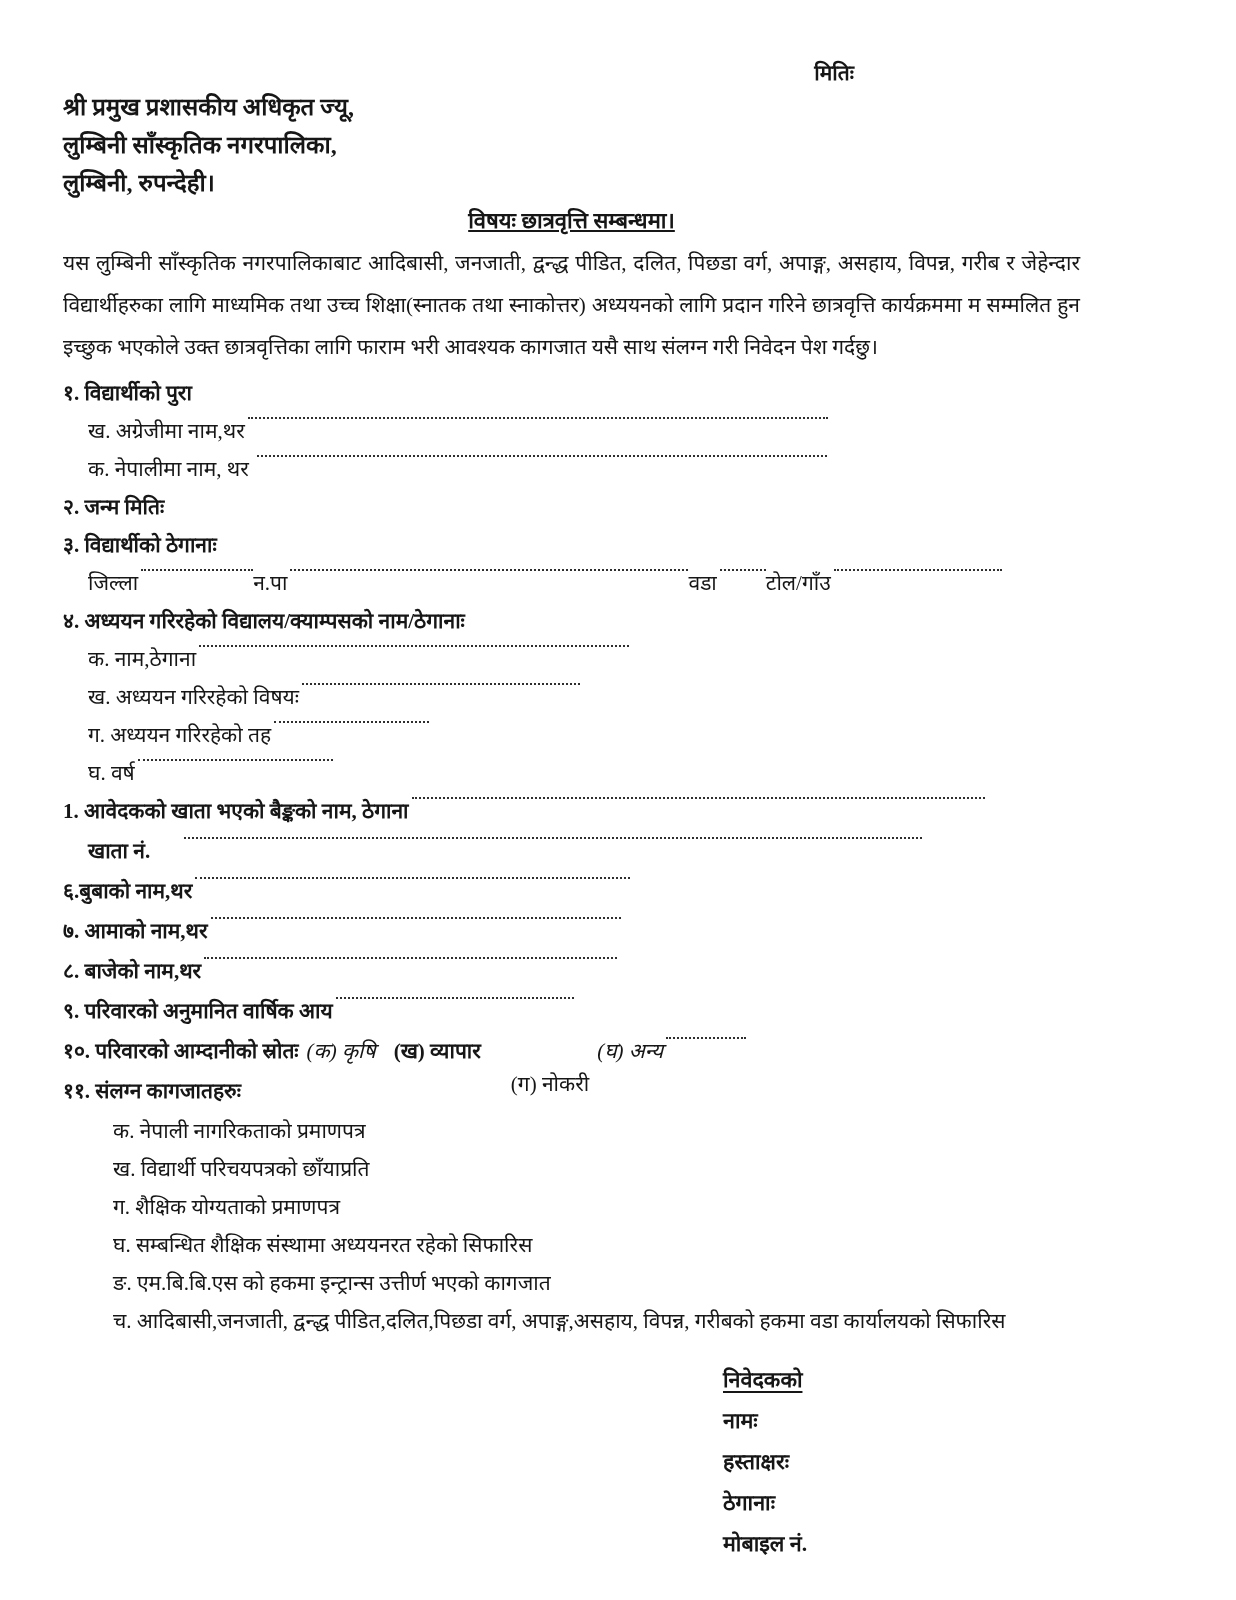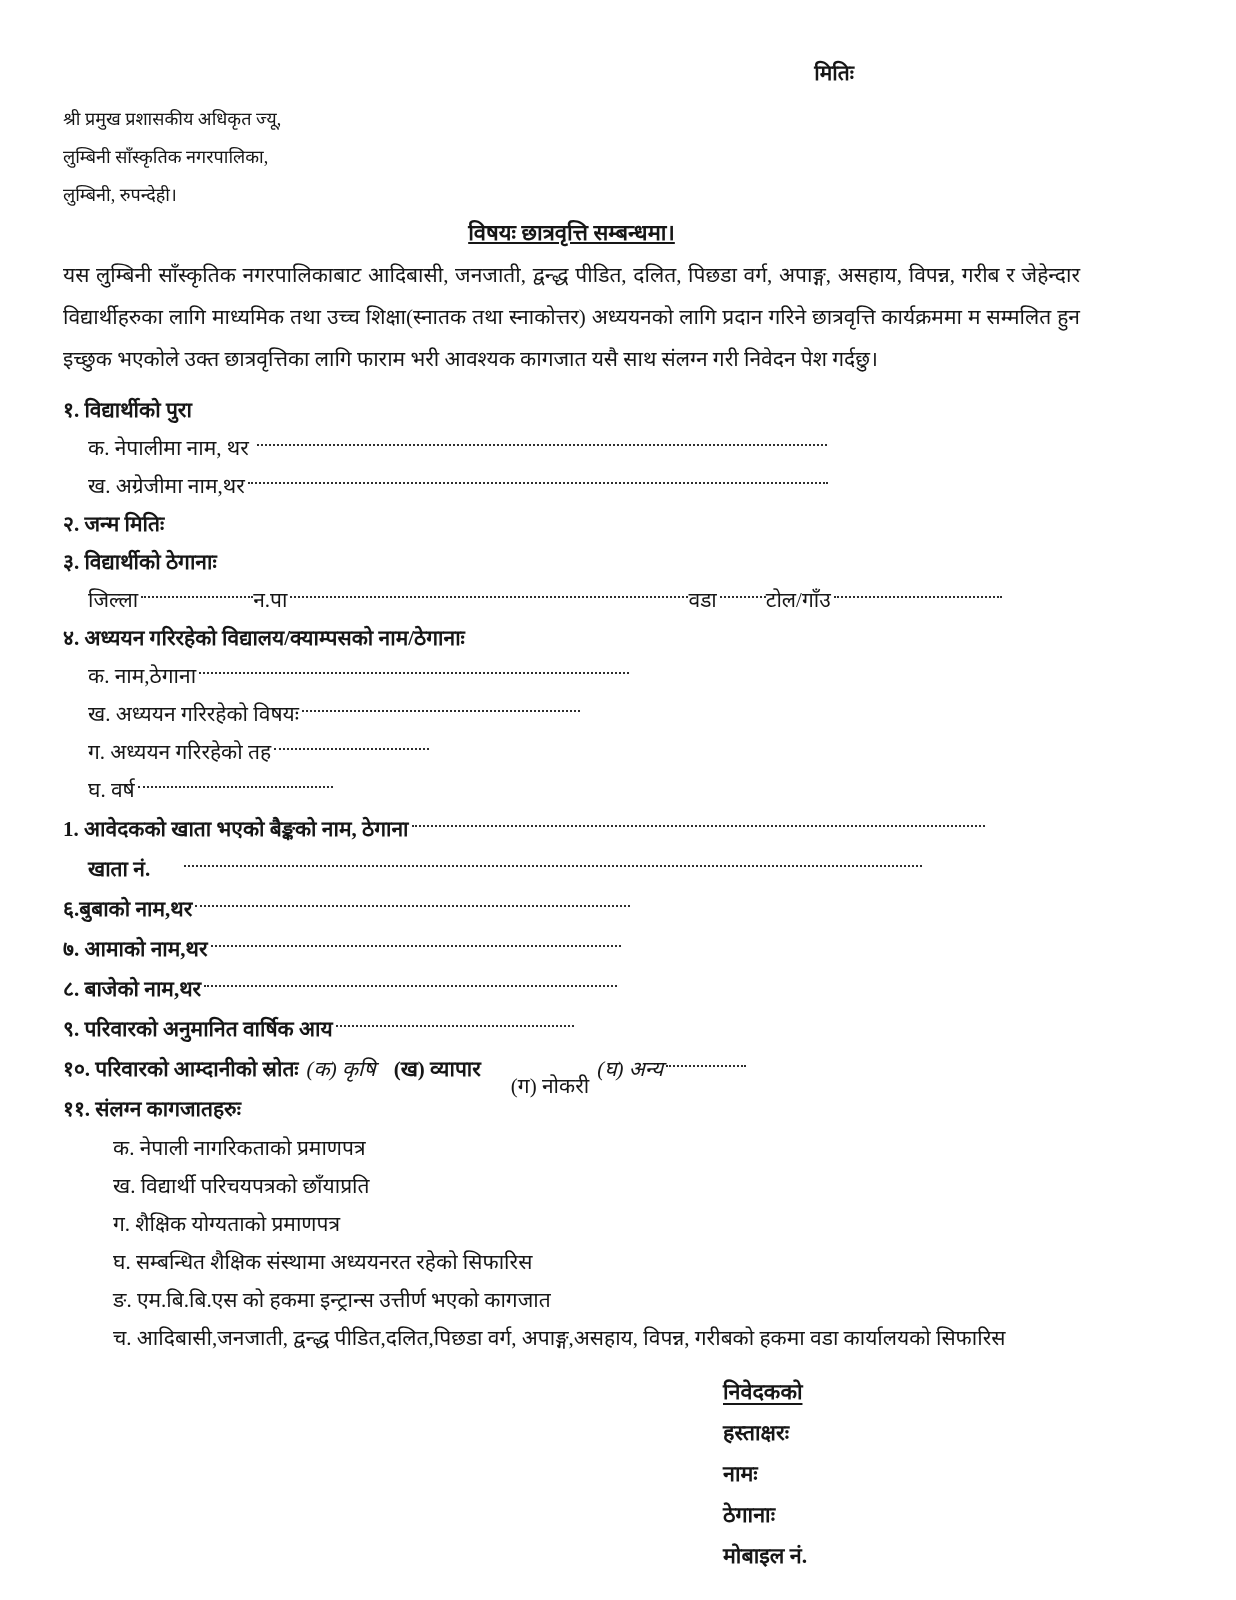--- a/index.html
+++ b/index.html
@@ -20,43 +20,43 @@
     font-size: 21px;
   }
   .date-line {
     text-align: right;
     padding-right: 226px;
     font-weight: 700;
     font-size: 21px;
     height: 30px;
   }
   .recipient {
-    margin-top: 12px;
-    font-weight: 400;
-    font-size: 18px;
+    margin-top: 0;
+    font-weight: 700;
+    font-size: 24px;
   }
   .recipient .r-line { line-height: 38px; }
   .subject {
     text-align: center;
     font-weight: 700;
     font-size: 22px;
     margin-top: 2px;
     height: 32px;
     text-decoration: underline;
   }
   .intro {
     margin: 6px 0 10px 0;
     font-size: 21px;
     line-height: 42px;
     text-align: justify;
   }
   .row {
     height: 38px;
     display: flex;
-    align-items: center;
+    align-items: flex-start;
   }
   .row.tall { height: 40px; }
   .title { font-weight: 700; }
   .lbl { white-space: nowrap; }
   .ind1 { padding-left: 25px; }
   .ind2 { padding-left: 50px; }
   .dots {
     display: inline-block;
     border-bottom: 2.5px dotted #2e2e2e;
     margin: 0 0 5px 3px;
@@ -108,26 +108,26 @@
   </div>
 
   <div class="subject">विषयः छात्रवृत्ति सम्बन्धमा।</div>
 
   <p class="intro">यस लुम्बिनी साँस्कृतिक नगरपालिकाबाट आदिबासी, जनजाती, द्वन्द्ध पीडित, दलित, पिछडा वर्ग, अपाङ्ग, असहाय, विपन्न, गरीब र जेहेन्दार विद्यार्थीहरुका लागि माध्यमिक तथा उच्च शिक्षा(स्नातक तथा स्नाकोत्तर) अध्ययनको लागि प्रदान गरिने छात्रवृत्ति कार्यक्रममा म सम्मलित हुन इच्छुक भएकोले उक्त छात्रवृत्तिका लागि फाराम भरी आवश्यक कागजात यसै साथ संलग्न गरी निवेदन पेश गर्दछु।</p>
 
   <div class="row">
     <span class="title">१. विद्यार्थीको पुरा</span>
   </div>
   <div class="row ind1">
+    <span class="lbl">ख. अग्रेजीमा नाम,थर</span>
+    <span class="dots d580"></span>
+  </div>
+  <div class="row ind1">
     <span class="lbl">क. नेपालीमा नाम, थर</span>
     <span class="dots d570 sp8"></span>
-  </div>
-  <div class="row ind1">
-    <span class="lbl">ख. अग्रेजीमा नाम,थर</span>
-    <span class="dots d580"></span>
   </div>
 
   <div class="row">
     <span class="title">२. जन्म मितिः</span>
   </div>
 
   <div class="row">
     <span class="title">३. विद्यार्थीको ठेगानाः</span>
   </div>
   <div class="row ind1">
@@ -213,19 +213,19 @@
   </div>
   <div class="row ind2">
     <span class="lbl">ङ. एम.बि.बि.एस को हकमा इन्ट्रान्स उत्तीर्ण भएको कागजात</span>
   </div>
   <div class="row ind2">
     <span class="lbl">च. आदिबासी,जनजाती, द्वन्द्ध पीडित,दलित,पिछडा वर्ग, अपाङ्ग,असहाय, विपन्न, गरीबको हकमा वडा कार्यालयको सिफारिस</span>
   </div>
 
   <div class="signature">
     <div class="sig-line sig-heading">निवेदकको</div>
+    <div class="sig-line">नामः</div>
     <div class="sig-line">हस्ताक्षरः</div>
-    <div class="sig-line">नामः</div>
     <div class="sig-line">ठेगानाः</div>
     <div class="sig-line">मोबाइल नं.</div>
   </div>
 
 </div>
 
 </body></html>

